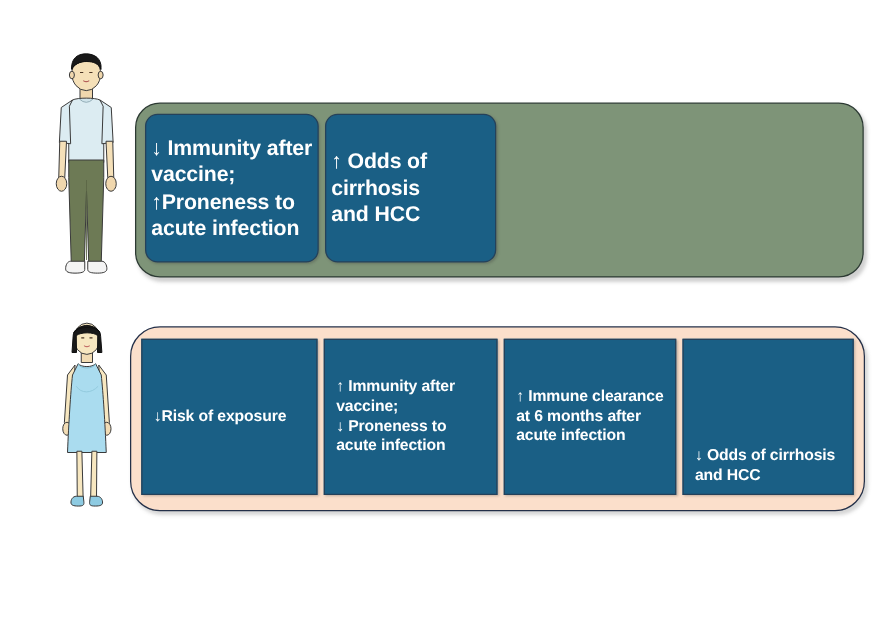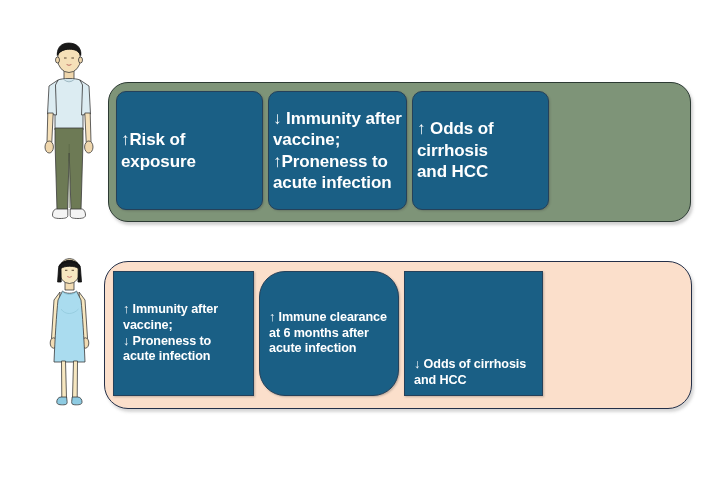--- a/index.html
+++ b/index.html
@@ -84,21 +84,21 @@
 
   
   #male-cell-0 { width: 147px; }
   #male-cell-1 { width: 139px; }
   #male-cell-2 { width: 141px; }
   #male-cell-3 { width: 137px; }
 
   
   #female-cell-0 { width: 143px; }
   #female-cell-1 { width: 141px; align-items: center; }
-  #female-cell-2 { width: 140px; border-radius: 26px; }
+  #female-cell-2 { width: 140px; }
   #female-cell-3 { width: 139px; align-items: flex-end; }
 
   .cell-text { white-space: pre-line; }
 </style>
 </head>
 <body>
 
 <div class="canvas">
 
   <div class="figure" id="figure-male">
@@ -169,36 +169,36 @@
         <path d="M21.5 109 L25.5 109 L26.5 146 L21.8 146 Z" fill="#f7e7c0"></path>
         <path d="M33.5 109 L37.5 109 L37.2 146 L32.5 146 Z" fill="#f7e7c0"></path>
 
         <path d="M21.2 145 C18 145, 16.5 148, 16.8 150.5 C17 152.5, 20 153, 24 152.8 C27 152.6, 27.3 151.4, 27.1 149.5 L26.6 145 Z" fill="#8ecbe2"></path>
         <path d="M37.6 145 C40.8 145, 42.3 148, 42 150.5 C41.8 152.5, 38.8 153, 34.8 152.8 C31.8 152.6, 31.5 151.4, 31.7 149.5 L32.2 145 Z" fill="#8ecbe2"></path>
       </g>
     </svg>
   </div>
 
   <div class="row-band" id="row-male-band">
-    <div class="cell" id="male-cell-0">
-      <span class="cell-text">↑Risk of exposure</span>
-    </div>
     <div class="cell" id="male-cell-1">
       <span class="cell-text">↓ Immunity after
 vaccine;
 ↑Proneness to
 acute infection</span>
     </div>
     <div class="cell" id="male-cell-3">
       <span class="cell-text">↑ Odds of cirrhosis
 and HCC</span>
     </div>
   </div>
 
   <div class="row-band" id="row-female-band">
+    <div class="cell" id="female-cell-0">
+      <span class="cell-text">↓Risk of exposure</span>
+    </div>
     <div class="cell" id="female-cell-1">
       <span class="cell-text">↑ Immunity after
 vaccine;
 ↓ Proneness to
 acute infection</span>
     </div>
     <div class="cell" id="female-cell-2">
       <span class="cell-text">↑ Immune clearance
 at 6 months after
 acute infection</span>

